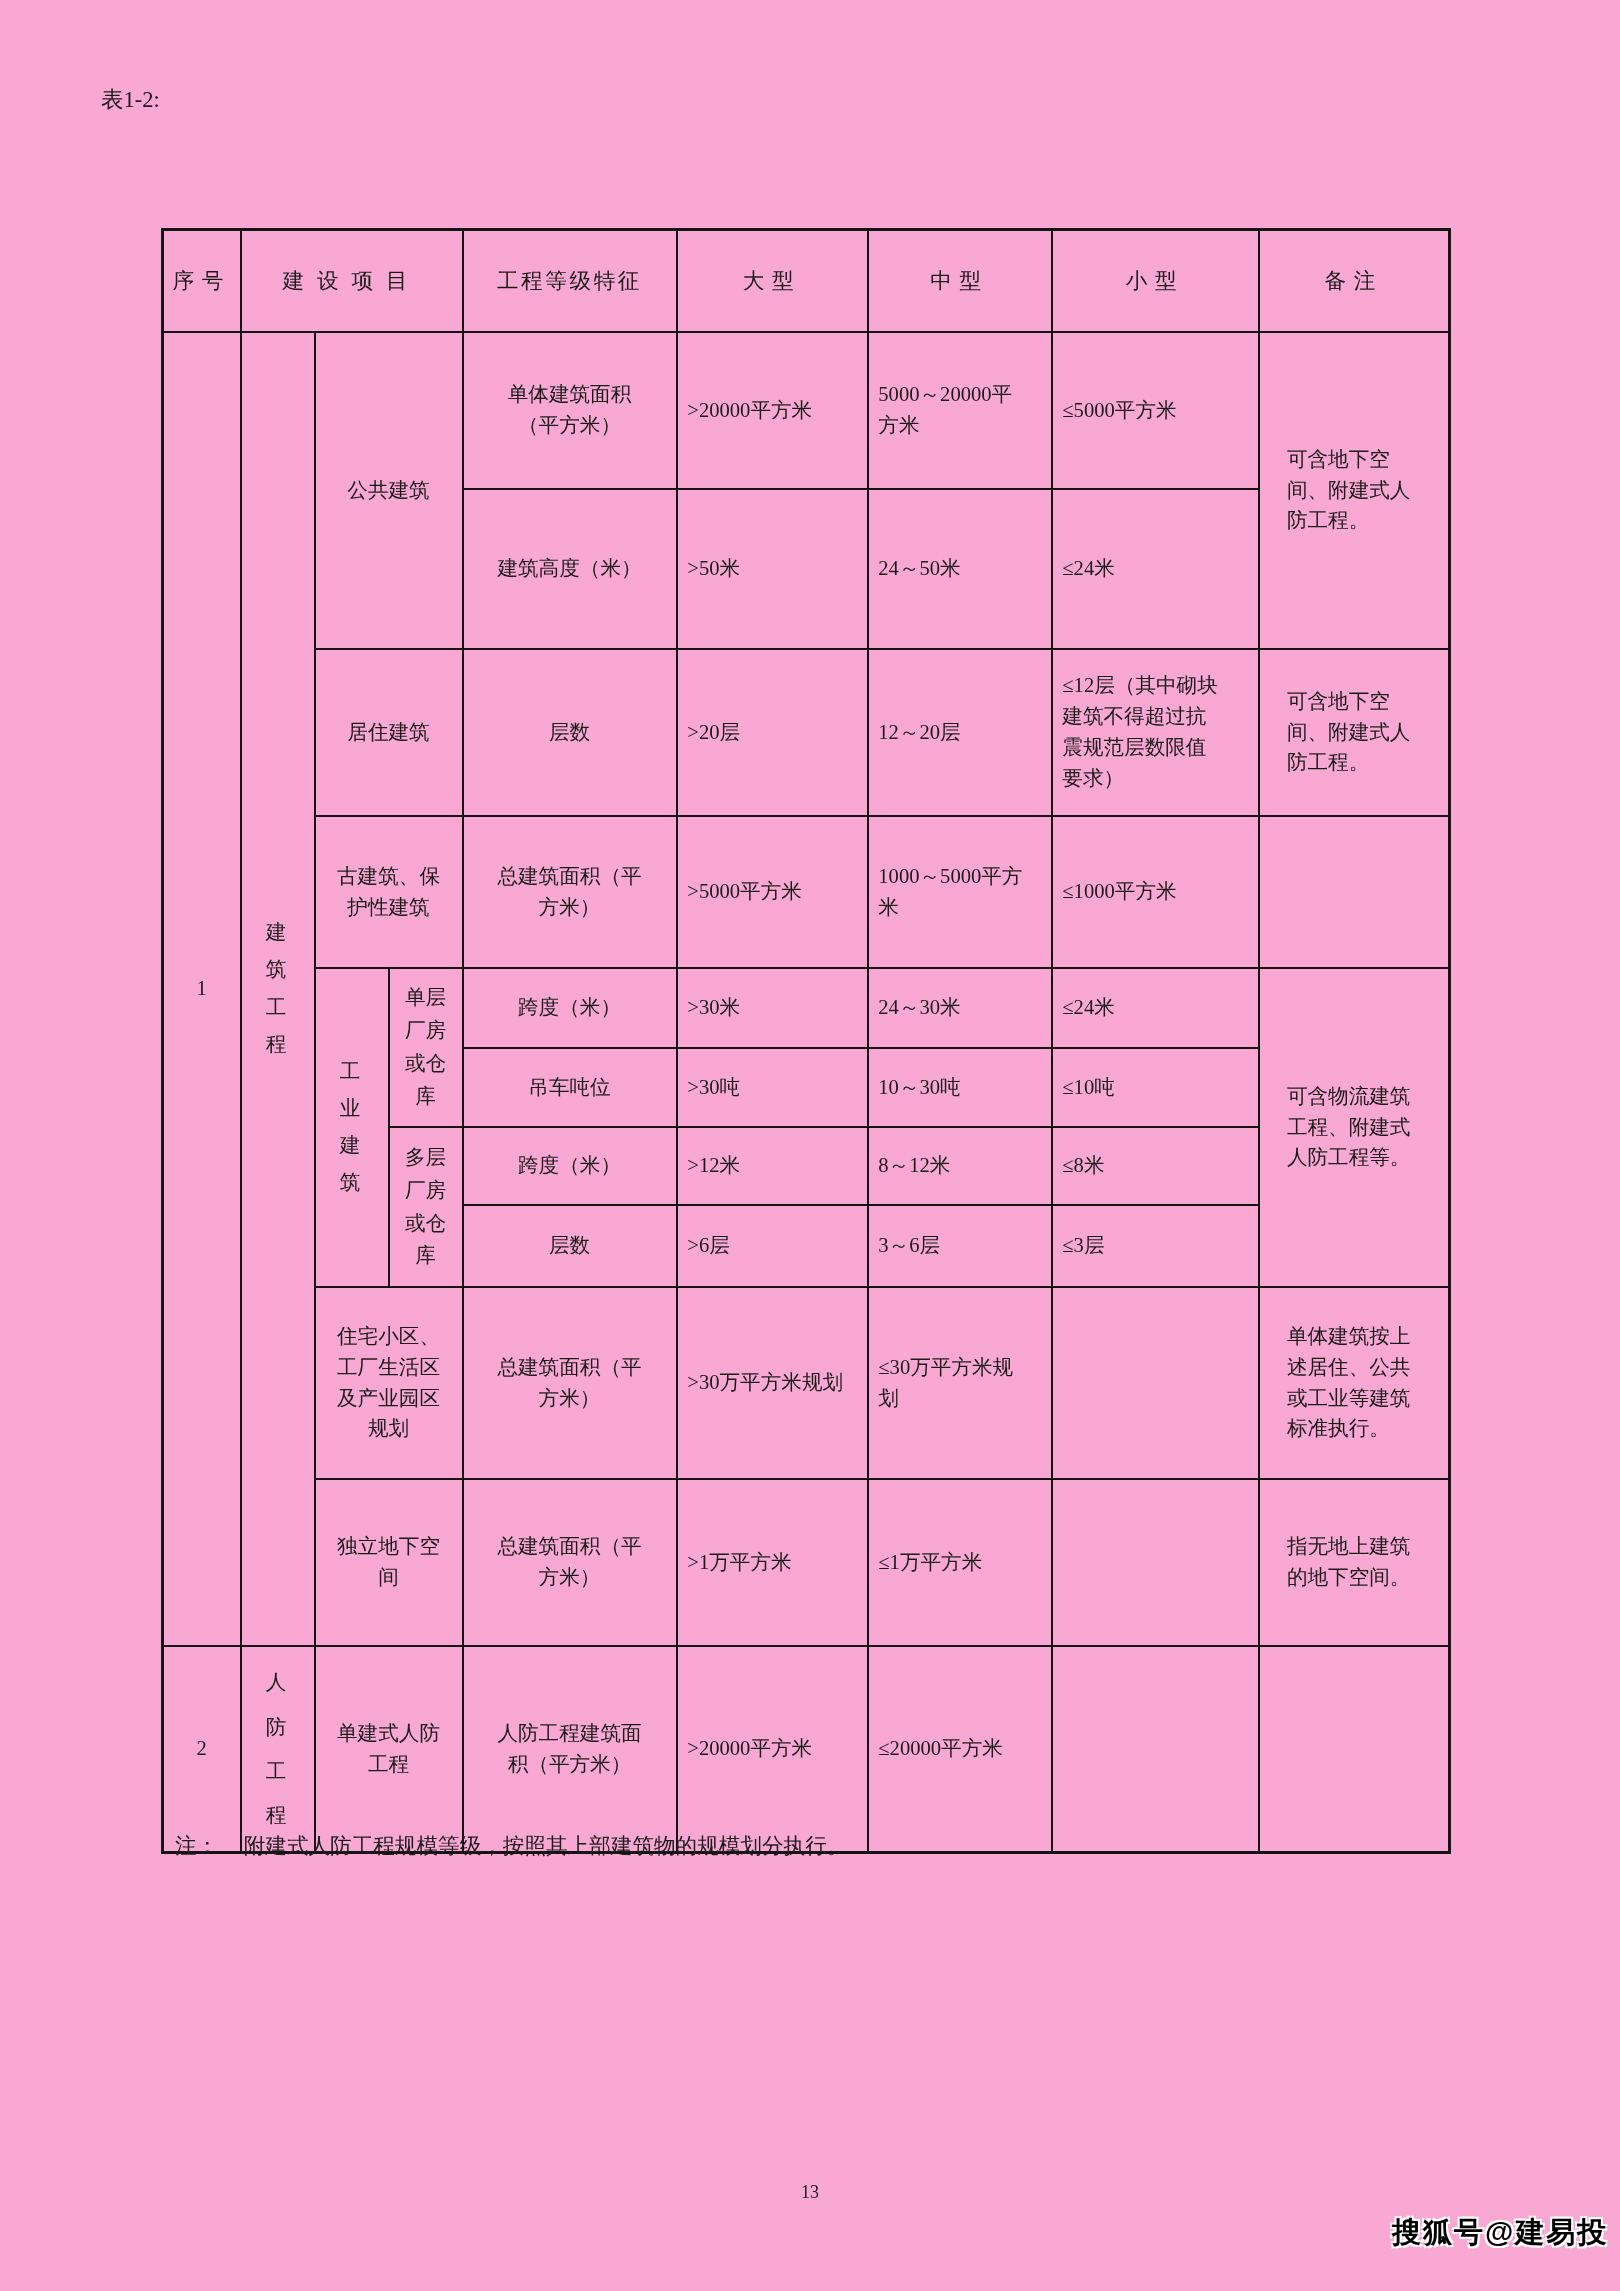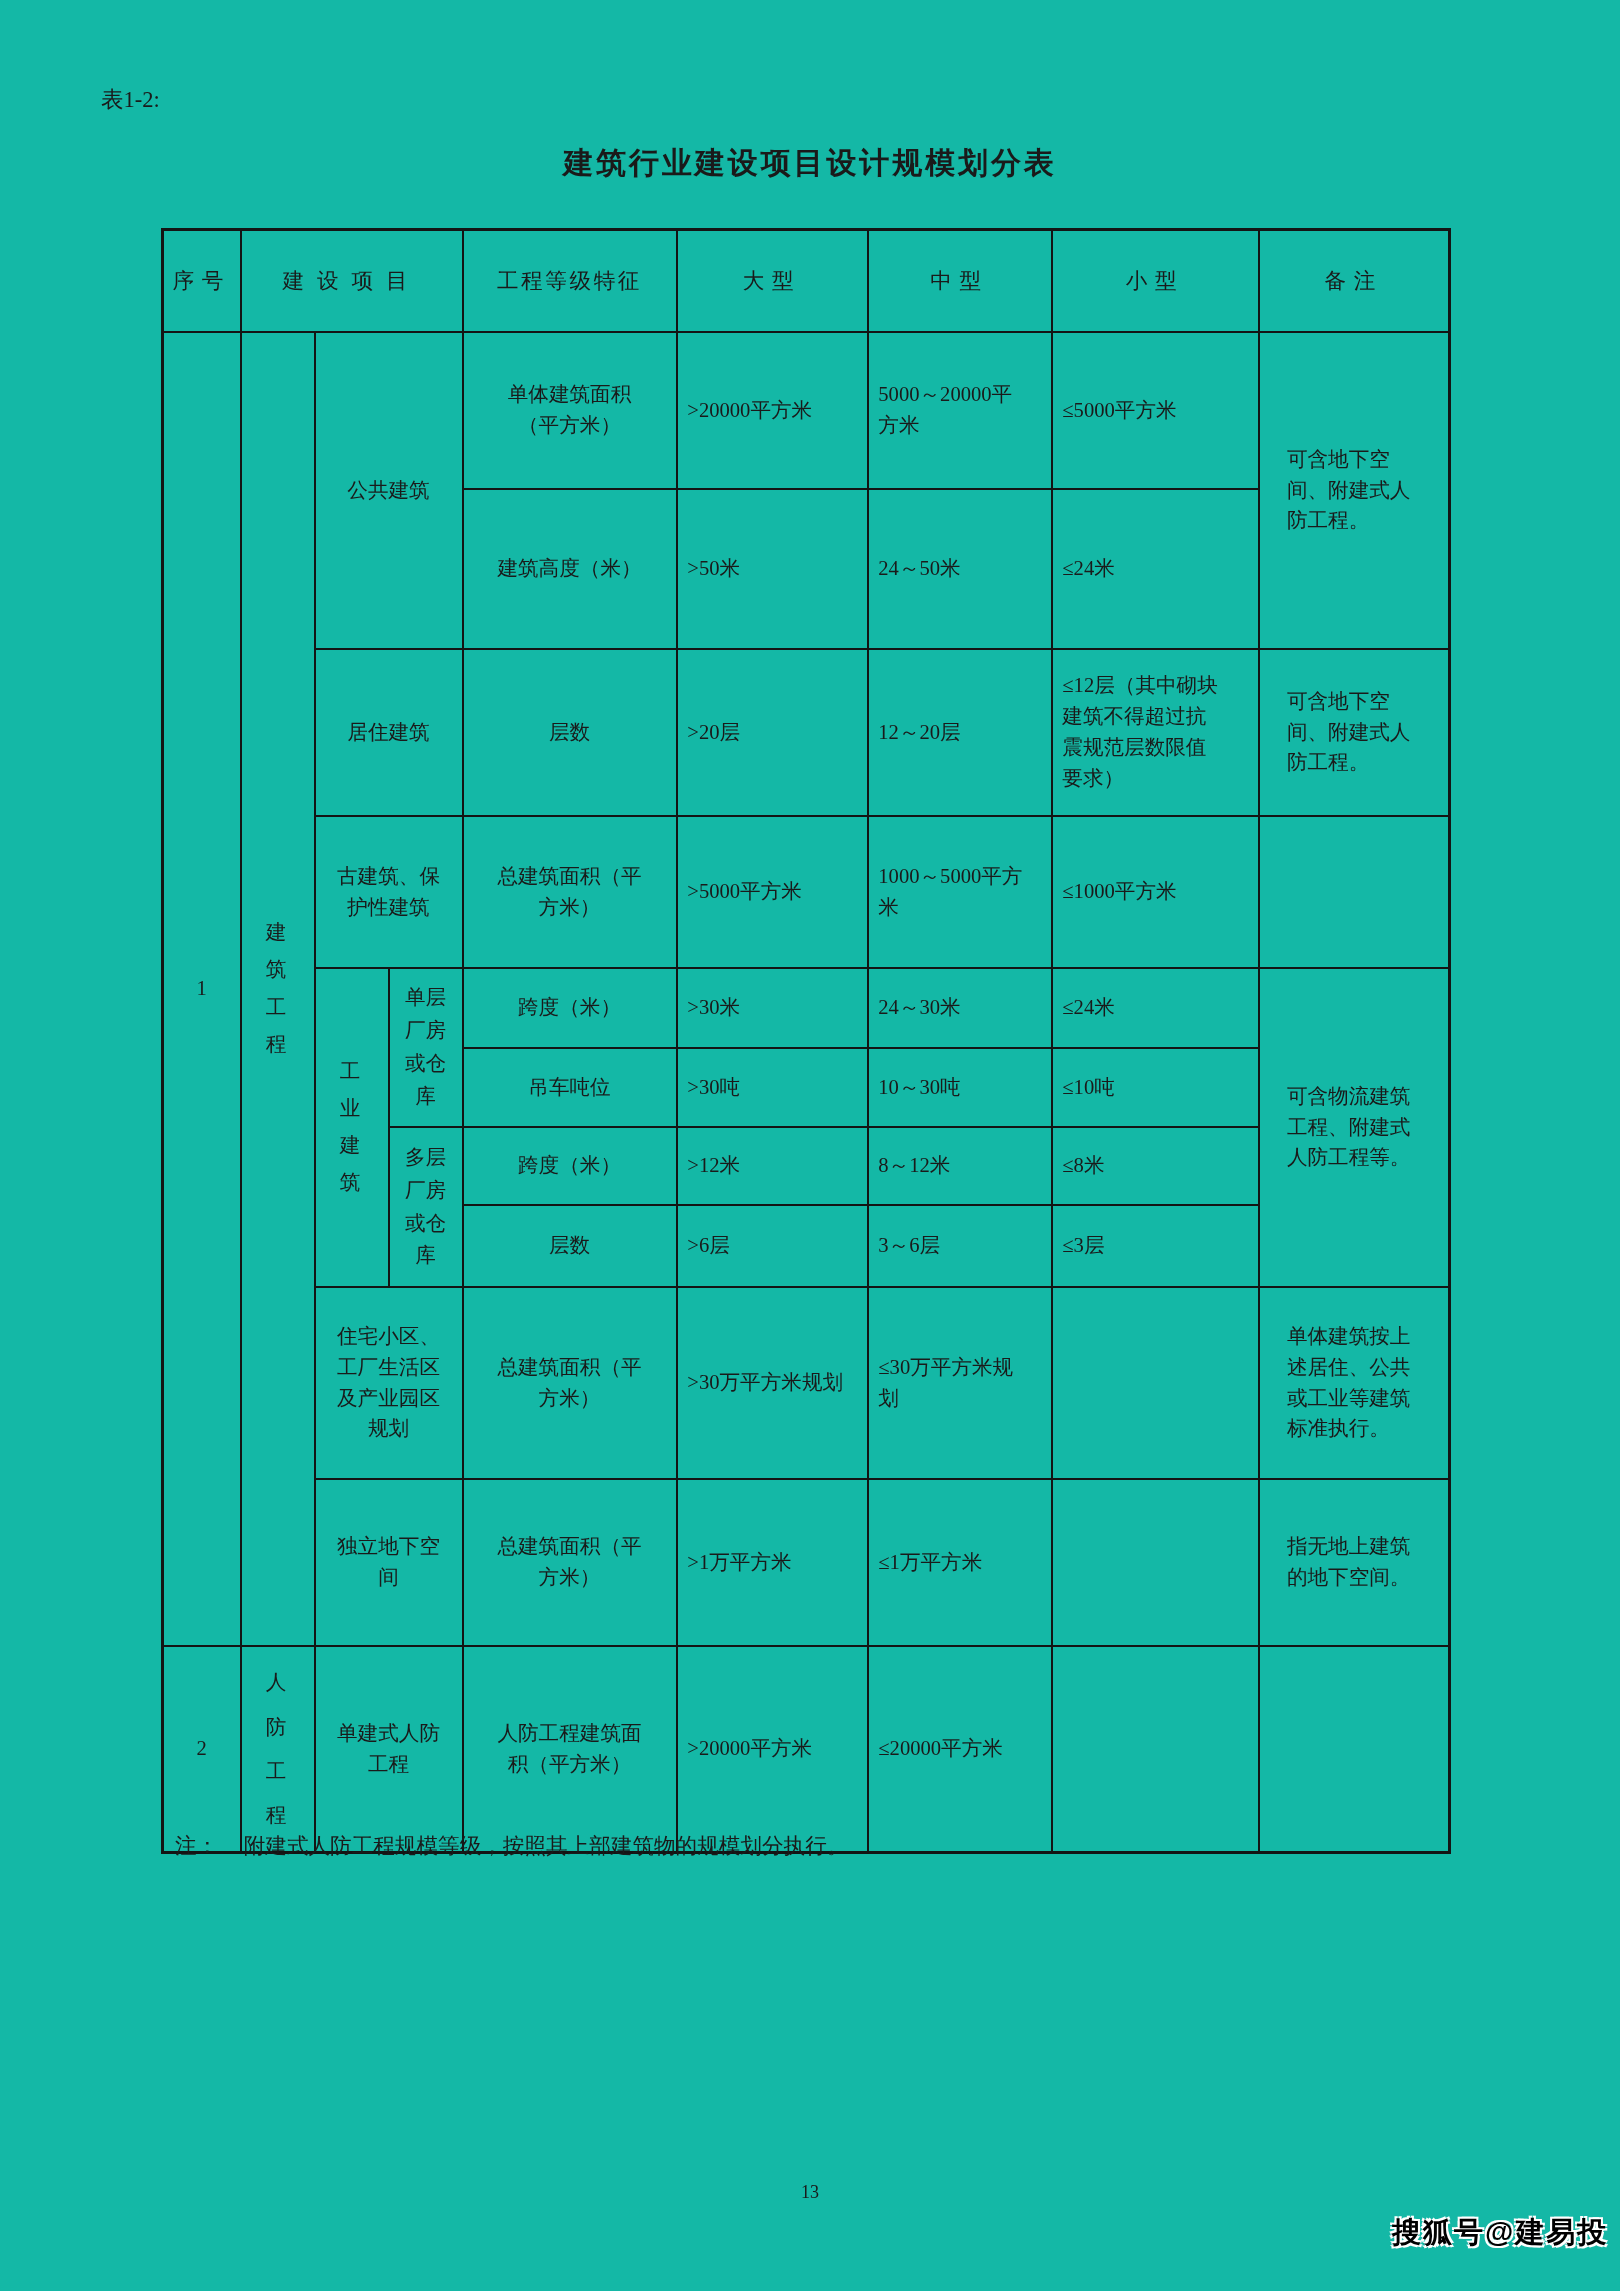--- a/index.html
+++ b/index.html
@@ -1,17 +1,17 @@
 <!DOCTYPE html>
 <html><head>
 <meta charset="utf-8">
 <style>
   html,body { margin:0; padding:0; background:#ffffff; }
   .page {
-    position:relative; width:1620px; height:2292px; background:#14b8a6;
+    position:relative; width:1620px; height:2292px; background:#f9a8d4;
     font-family:"Liberation Serif","DejaVu Serif",serif; color:#1a1a1a;
     overflow:hidden;
   }
   .doc-label { position:absolute; left:101px; top:84px; font-size:22.5px; }
   .title {
     position:absolute; left:0; top:143px; width:1620px; text-align:center;
     font-size:30px; font-weight:bold; letter-spacing:2.9px;
     font-family:"Liberation Sans","DejaVu Sans",sans-serif;
   }
   table.main {
@@ -47,21 +47,20 @@
     font-family:"Liberation Sans","DejaVu Sans",sans-serif;
     text-shadow:2px 2px 0 #fff,-2px -2px 0 #fff,2px -2px 0 #fff,-2px 2px 0 #fff;
   }
 </style>
 </head>
 <body>
 
 <div class="page">
 
   <div class="doc-label">表1-2:</div>
-  <div class="title">建筑行业建设项目设计规模划分表</div>
 
   <table class="main">
     <colgroup>
       <col style="width:78px">
         <col style="width:74px">
         <col style="width:74px">
         <col style="width:74px">
       <col style="width:214px">
         <col style="width:191px">
         <col style="width:184px">

